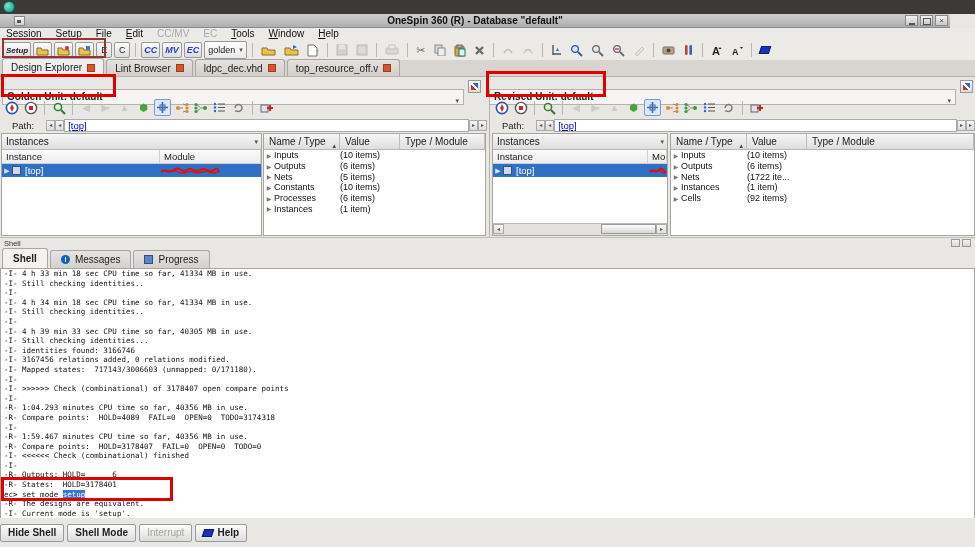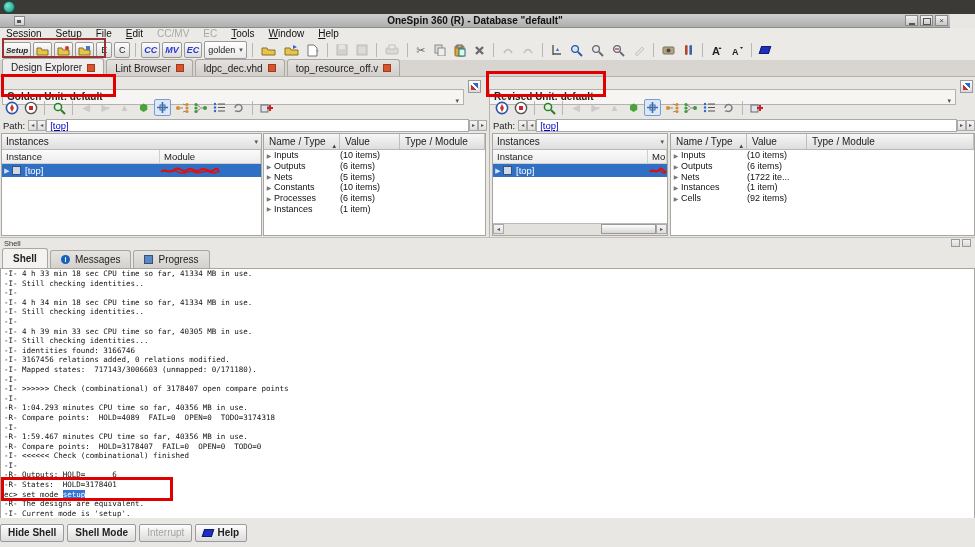--- a/index.html
+++ b/index.html
@@ -49,21 +49,21 @@
   .pane{position:absolute;top:97px;height:140px;}
   #pane-golden{left:0;width:487px;}
   #pane-revised{left:489px;width:486px;border-left:1px solid #b5b2ae;box-sizing:border-box;}
   .pane-toolbar{position:absolute;left:0;top:0;width:100%;height:21px;display:flex;align-items:center;gap:2px;padding-left:3px;box-sizing:border-box;}
   .ptb{width:17px;height:17px;display:flex;align-items:center;justify-content:center;border:1px solid transparent;box-sizing:border-box;}
   .ptb.on{border:1px solid #7a9ccc;background:#dce8f6;border-radius:2px;}
   .ptb .ar{font-size:10px;color:#9a9a9a;}
   .ptb .arg{font-size:10px;color:#49a33a;}
   .minicar{font-size:6px;color:#999;margin-left:-2px;}
   .path-row{position:absolute;left:0;top:21px;width:100%;height:15px;font-size:9.5px;display:flex;align-items:center;}
-  .path-lab{padding:0 3px;color:#222;}
+  .path-lab{padding:0 12px;color:#222;}
   .parrow{width:9px;height:11px;background:linear-gradient(#f5f5f5,#ddd);border:1px solid #aaa;box-sizing:border-box;font-size:6px;line-height:9px;text-align:center;color:#555;}
   .path-field{flex:1;height:13px;background:#fff;border:1px solid #aaa;box-sizing:border-box;line-height:11px;padding-left:3px;}
   .path-link{color:#0000cc;text-decoration:underline;}
   .pane-body{position:absolute;left:0;top:36px;width:100%;bottom:0;background:#e9e7e4;}
   .itable{position:absolute;top:0;bottom:1px;background:#fff;border:1px solid #a9a6a2;box-sizing:border-box;}
   .ptable{position:absolute;top:0;bottom:1px;background:#fff;border:1px solid #a9a6a2;box-sizing:border-box;overflow:hidden;}
   #pane-golden .itable{left:1px;width:261px;}
   #pane-golden .ptable{left:263px;right:1px;}
   #pane-revised .itable{left:2px;width:176px;}
   #pane-revised .ptable{left:180px;right:0;}

